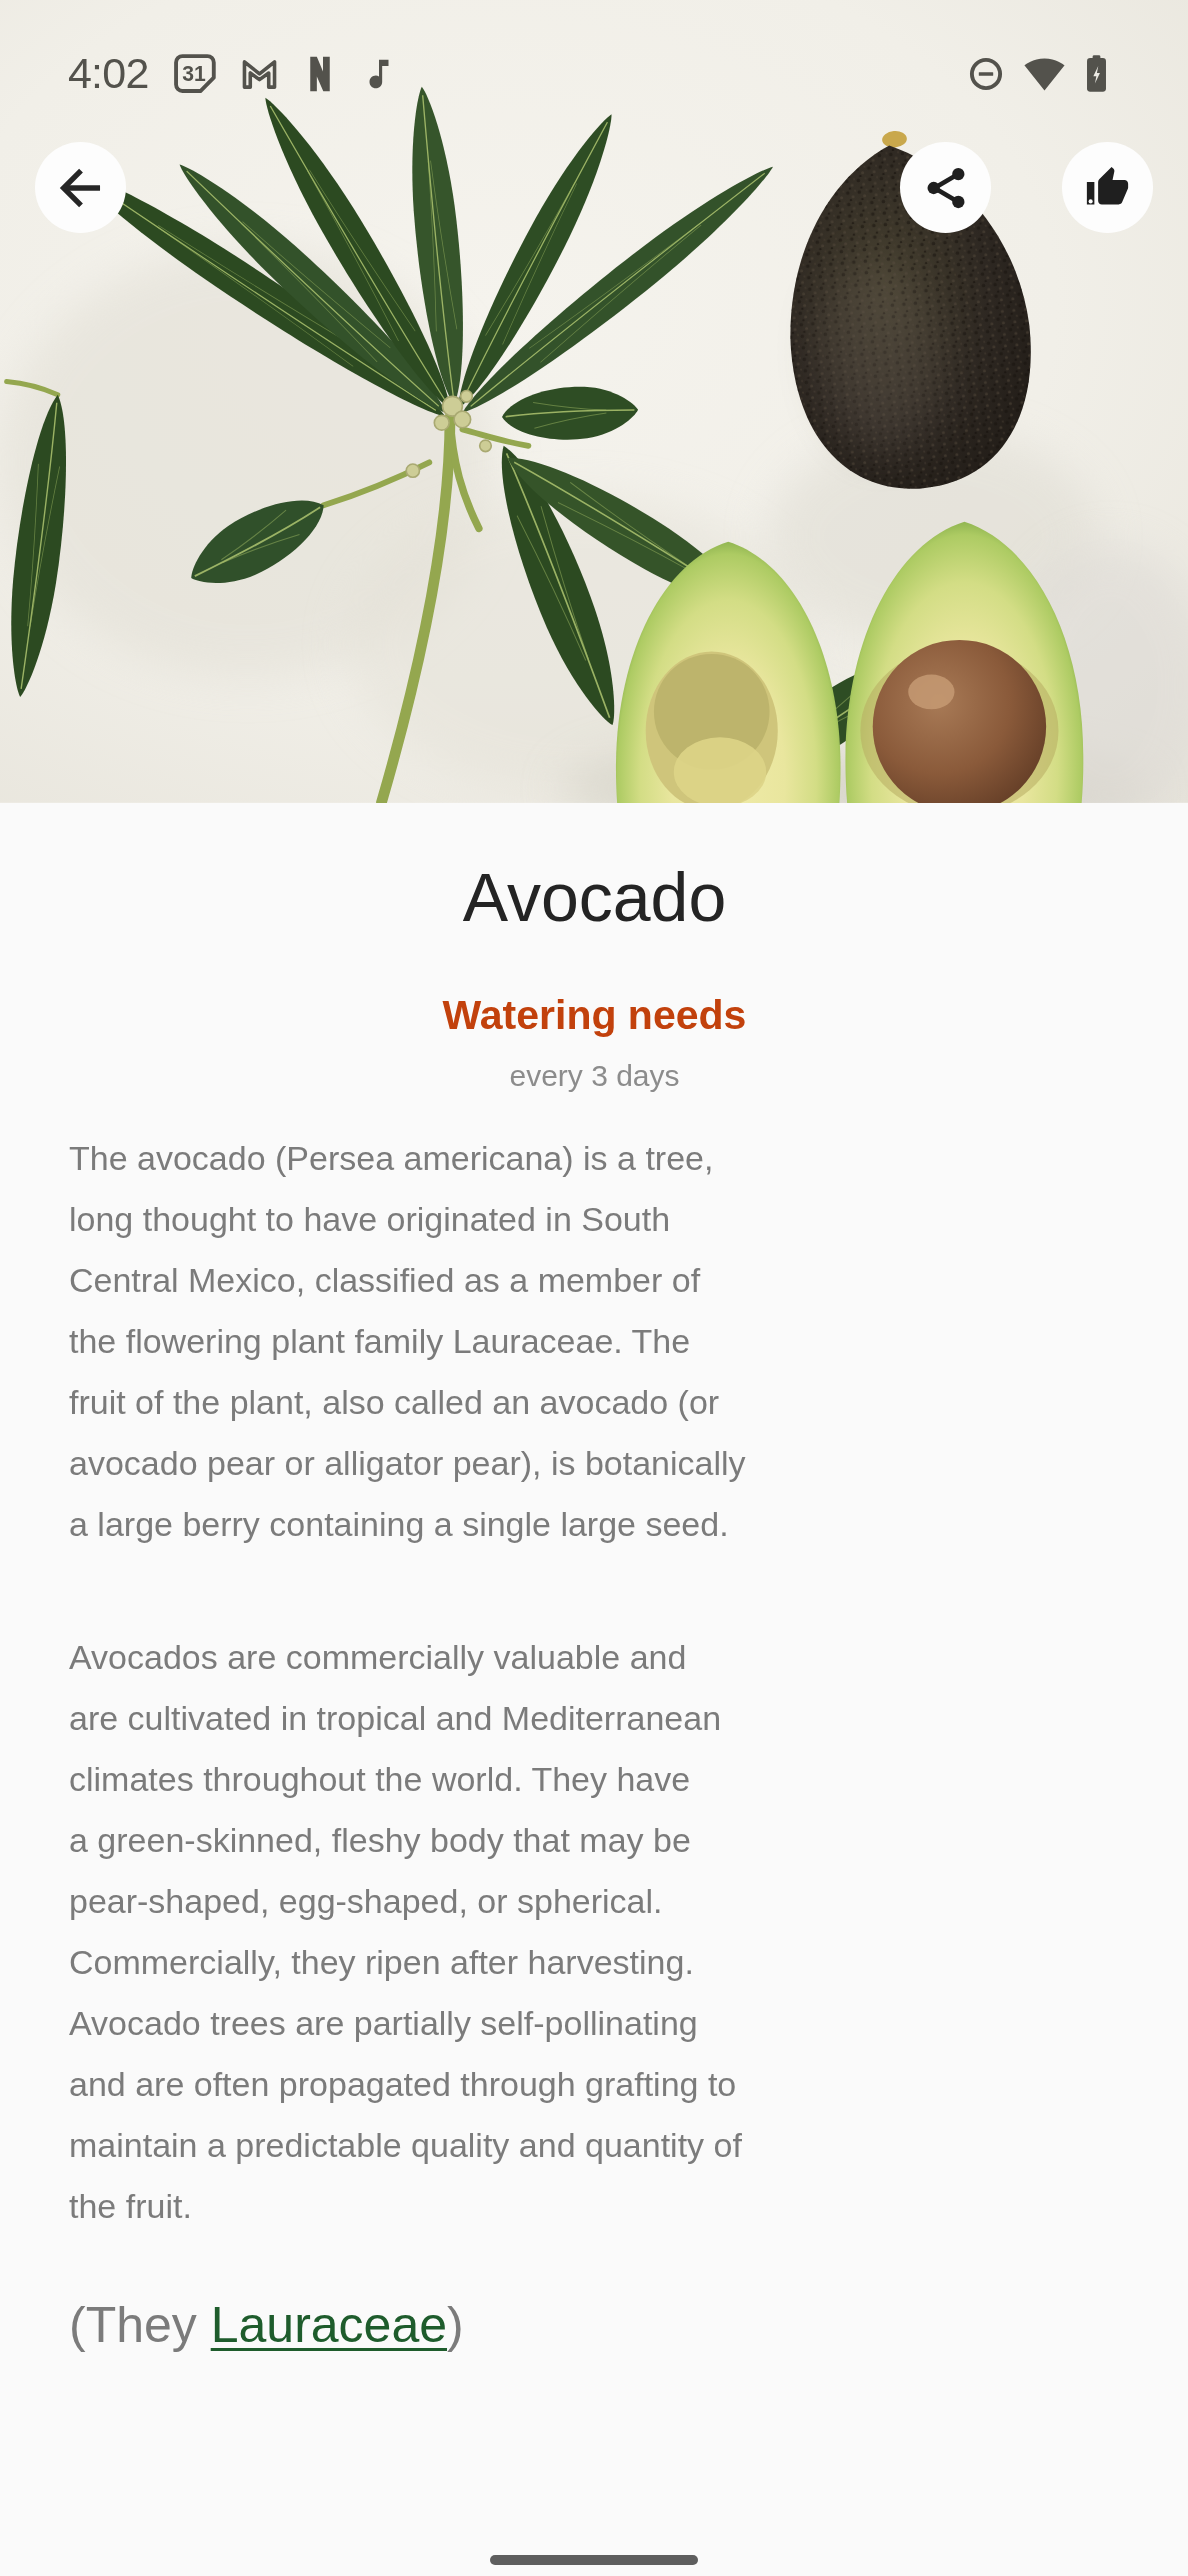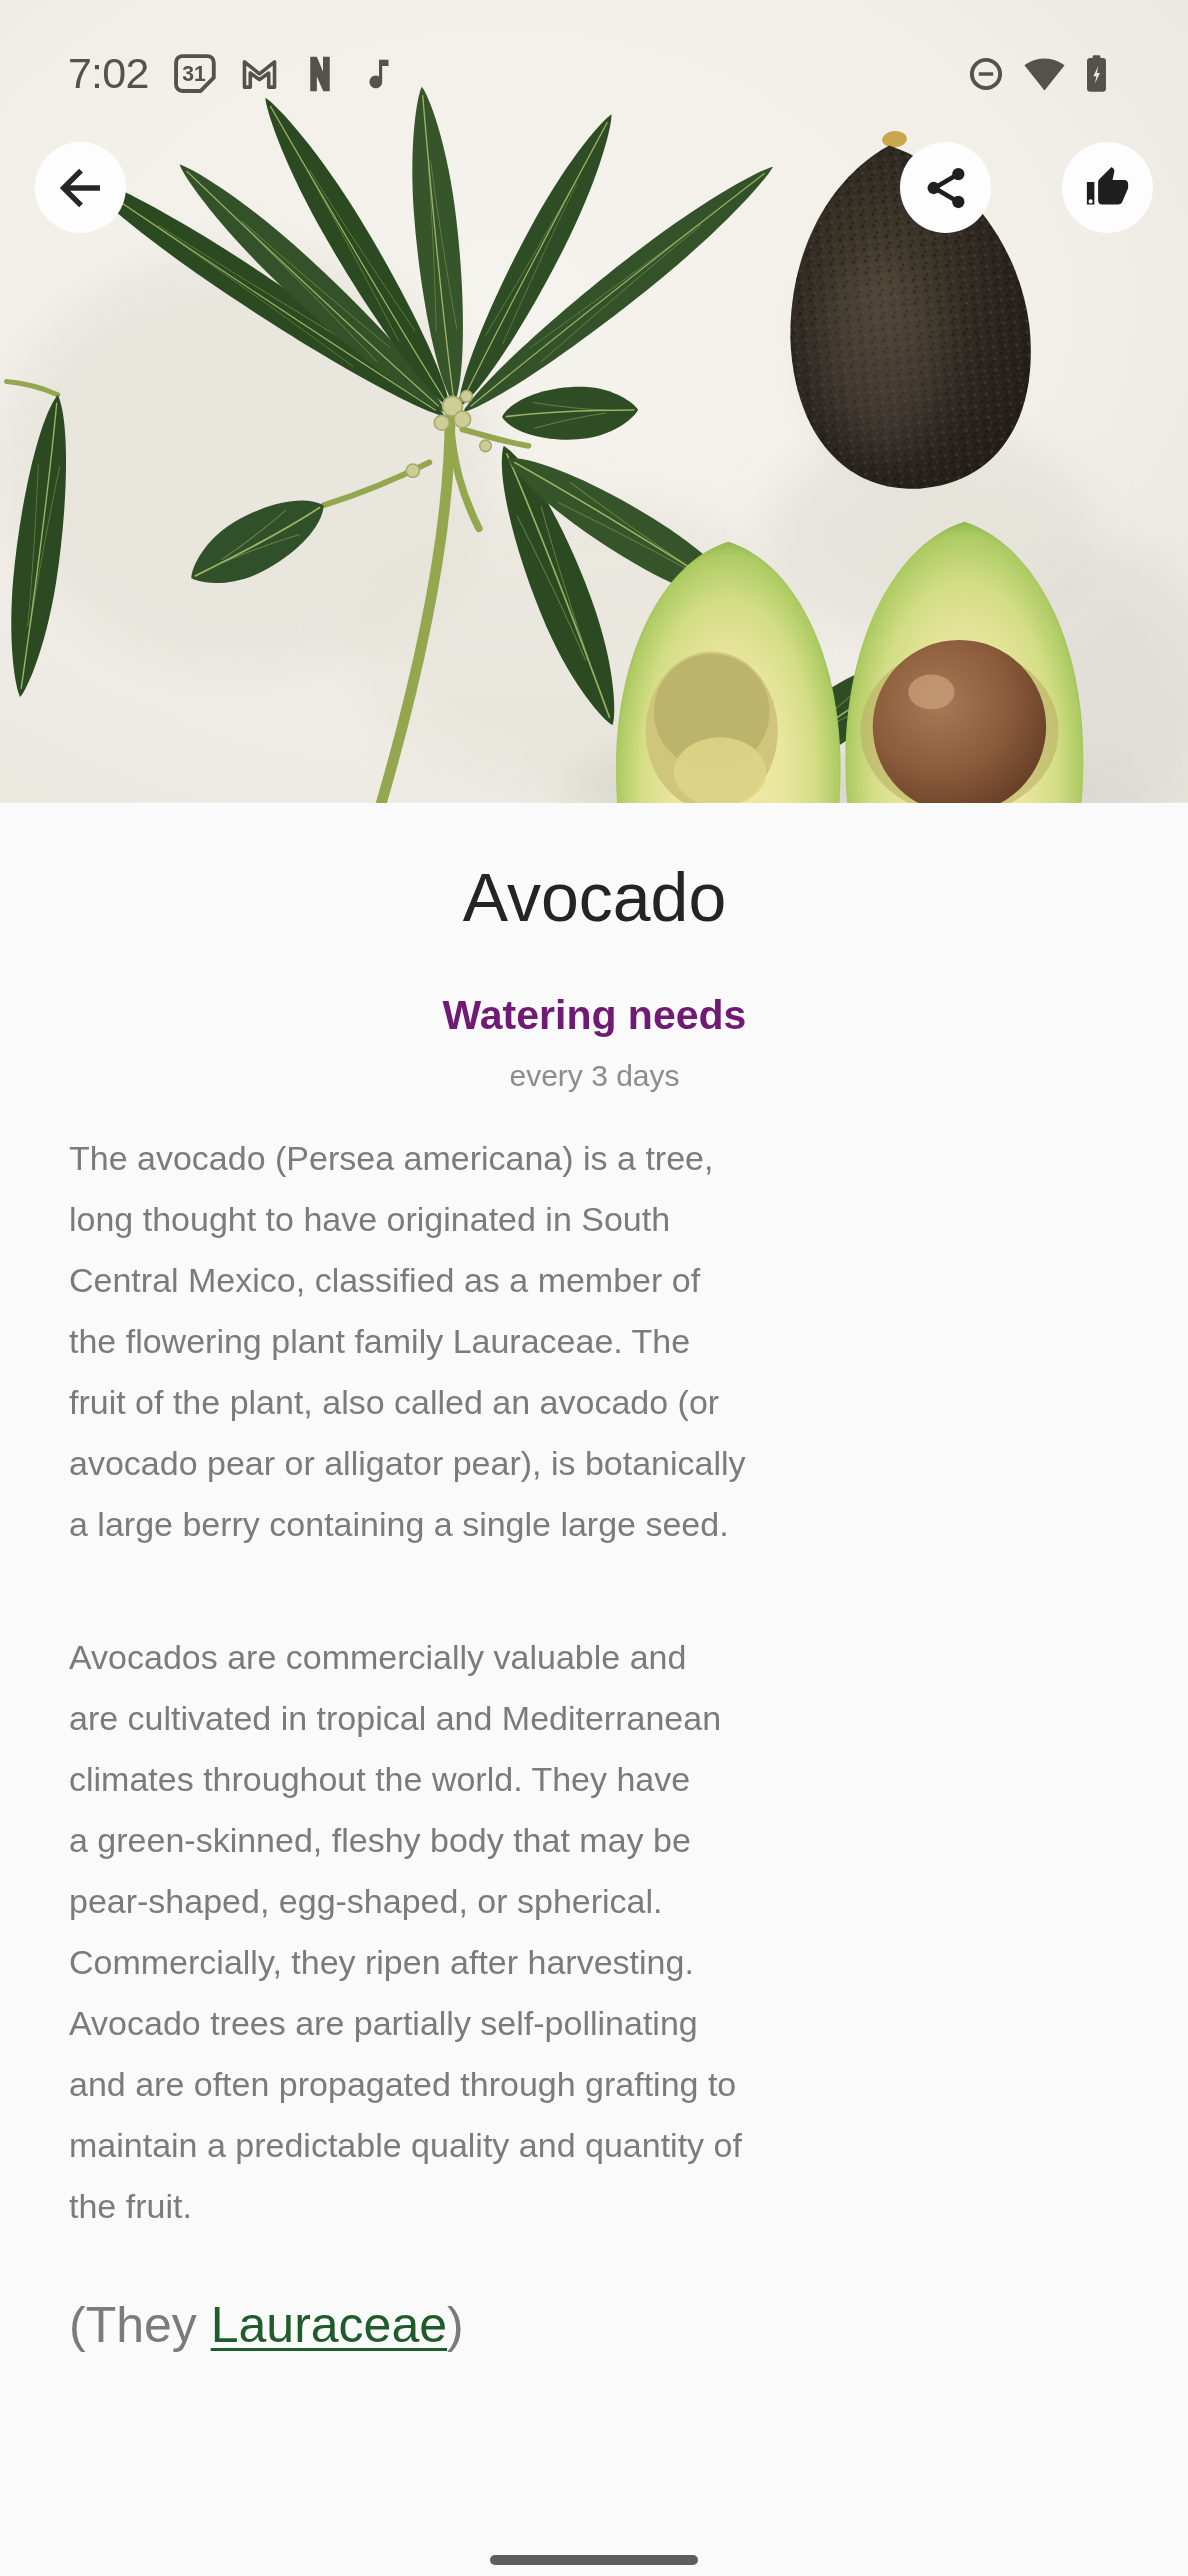--- a/index.html
+++ b/index.html
@@ -33,21 +33,21 @@
   .fab-share{left:900px;top:142px;}
   .fab-like{left:1062px;top:142px;}
   
   .content{position:relative;padding:0 69px;}
   .page-title{
     margin:48px 0 0;font-size:68px;line-height:92px;font-weight:400;
     color:#242424;text-align:center;
   }
   .section-heading{
     margin:46px 0 0;font-size:41px;line-height:53px;font-weight:700;
-    color:#701a75;text-align:center;
+    color:#c2410c;text-align:center;
   }
   .section-value{
     margin:5px 0 0;font-size:30px;line-height:58px;font-weight:400;
     color:#8c8c8c;text-align:center;
   }
   .body-par{
     margin:23px 0 0;font-size:34px;line-height:61px;color:#7b7b7b;
     white-space:pre-line;font-weight:400;
   }
   .body-par.second{margin-top:72px;}
@@ -65,21 +65,21 @@
     border-radius:5.8px;background:#5e5e5e;cursor:pointer;
   }
 </style>
 </head>
 <body>
 
 <div class="screen">
 
   <div class="status-bar">
     <div class="sb-left">
-      <span class="sb-time">7:02</span>
+      <span class="sb-time">4:02</span>
       <svg class="sb-icon" width="46" height="46" viewBox="0 0 50 50">
         <path d="M39.5 5.5 H12.5 a7 7 0 0 0 -7 7 v24 a7 7 0 0 0 7 7 h19.5 l14.5 -14.5 v-16.5 a7 7 0 0 0 -7 -7 z" fill="none" stroke="#53524c" stroke-width="4.2" stroke-linejoin="round"></path>
         <text x="25" y="33" text-anchor="middle" font-size="23" font-weight="700" fill="#53524c">31</text>
       </svg>
       <svg class="sb-icon" width="41" height="41" viewBox="0 0 24 24">
         <path d="M3.2 20V5.2L12 12.2 20.8 5.2V20h-3.4v-8.3L12 15.6 6.6 11.7V20Z" fill="none" stroke="#53524c" stroke-width="2.1" stroke-linejoin="round"></path>
       </svg>
       <svg class="sb-icon" width="36" height="40" viewBox="0 0 24 26">
         <path d="M5.5 1.5h4.4L14 11.4V1.5h4.5v23h-4.3L9.9 14.6v9.9H5.5Z"></path>
       </svg>

